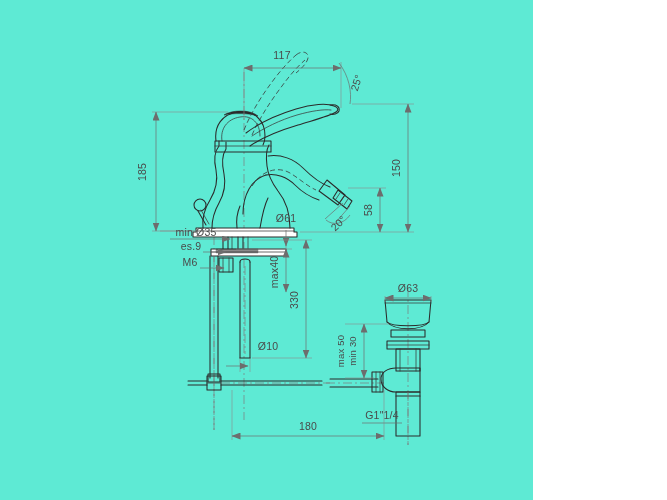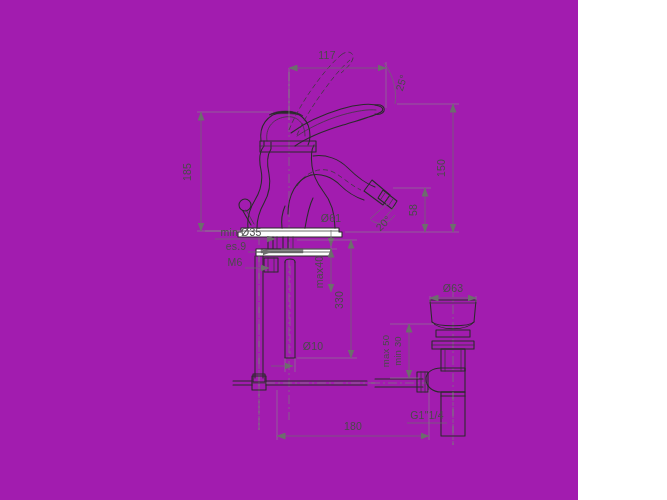--- a/index.html
+++ b/index.html
@@ -10,22 +10,21 @@
   body {
     width: 667px;
     height: 500px;
     overflow: hidden;
     font-family: "Liberation Sans", sans-serif;
   }
   #drawing-root {
     position: relative;
     width: 533px;
     height: 500px;
-    background: #a21caf;
-    padding-left: 45px;
+    background: #5eead4;
   }
   svg.sheet {
     display: block;
     width: 667px;
     height: 500px;
   }
   .obj {
     fill: none;
     stroke: #2b2b2b;
     stroke-width: 1.05;

